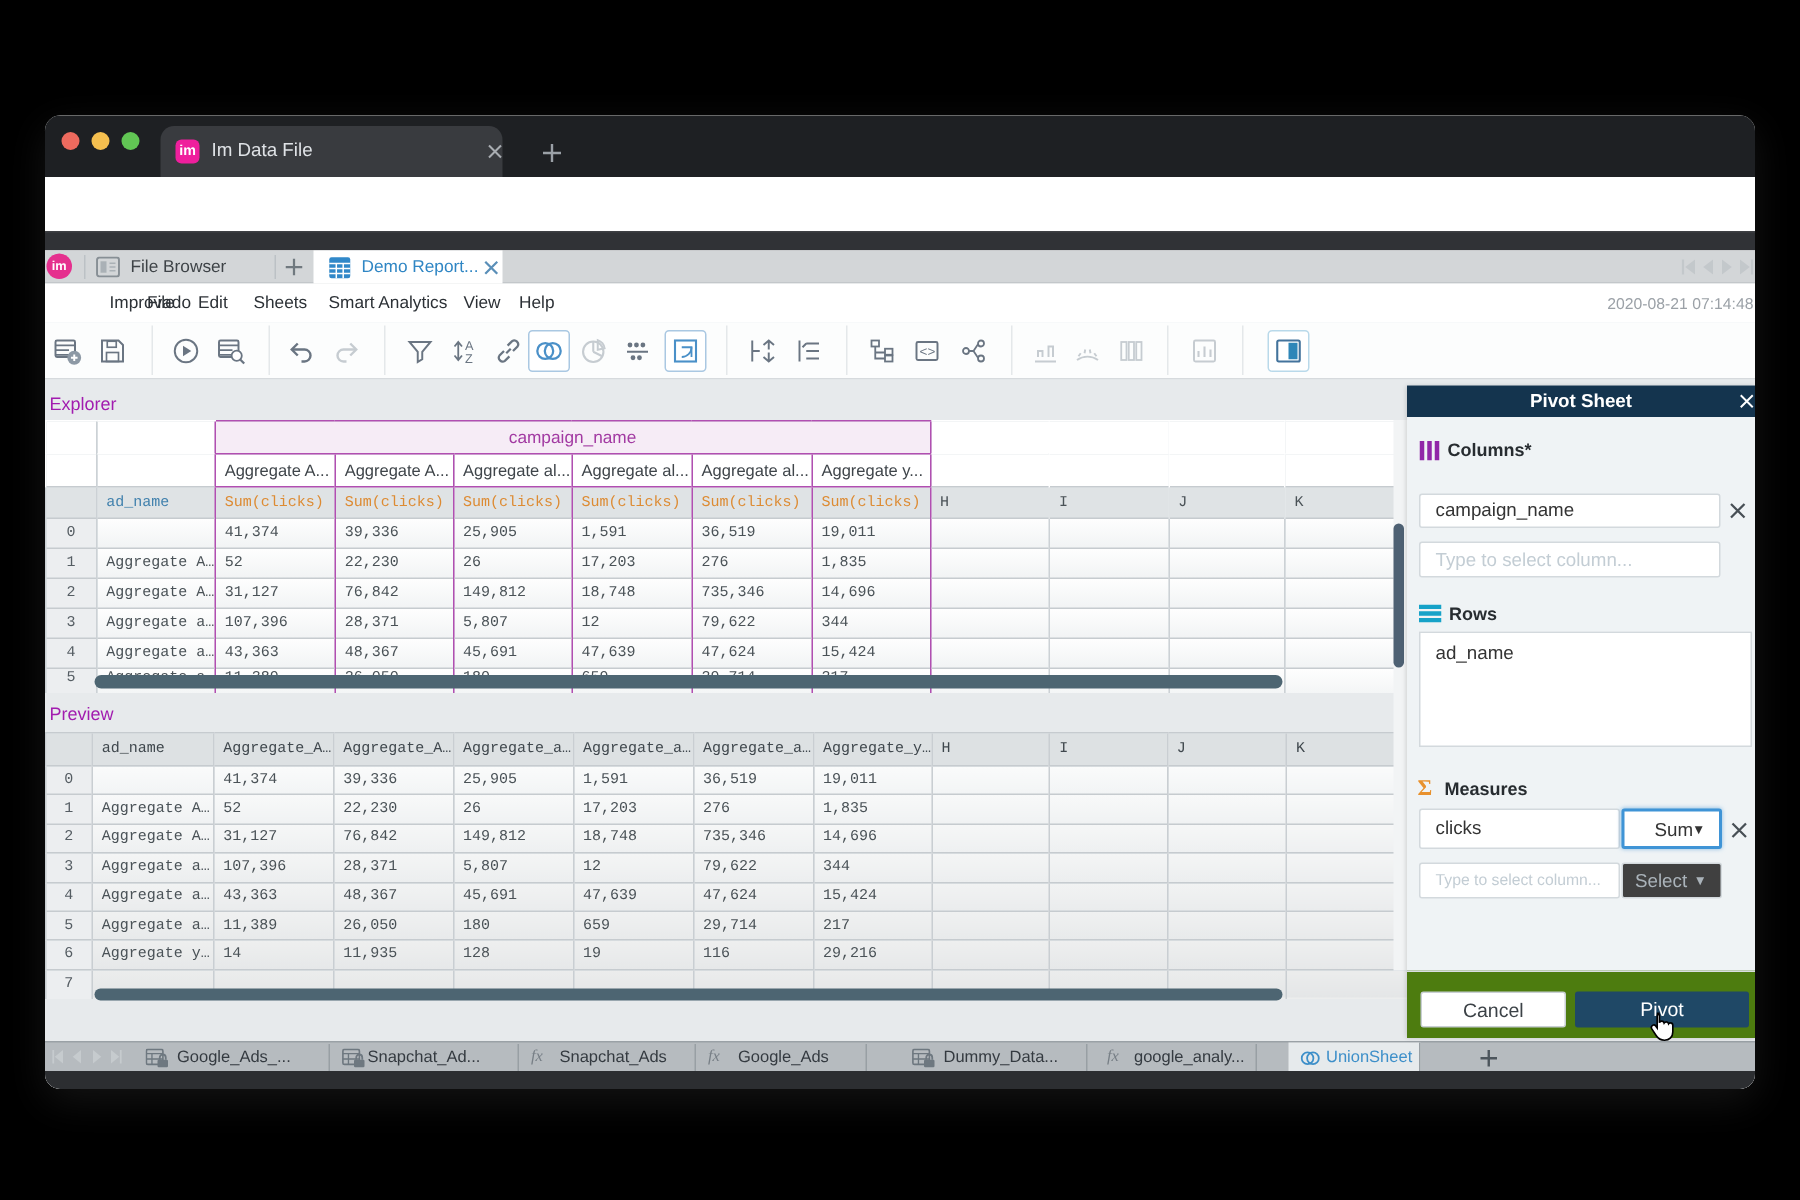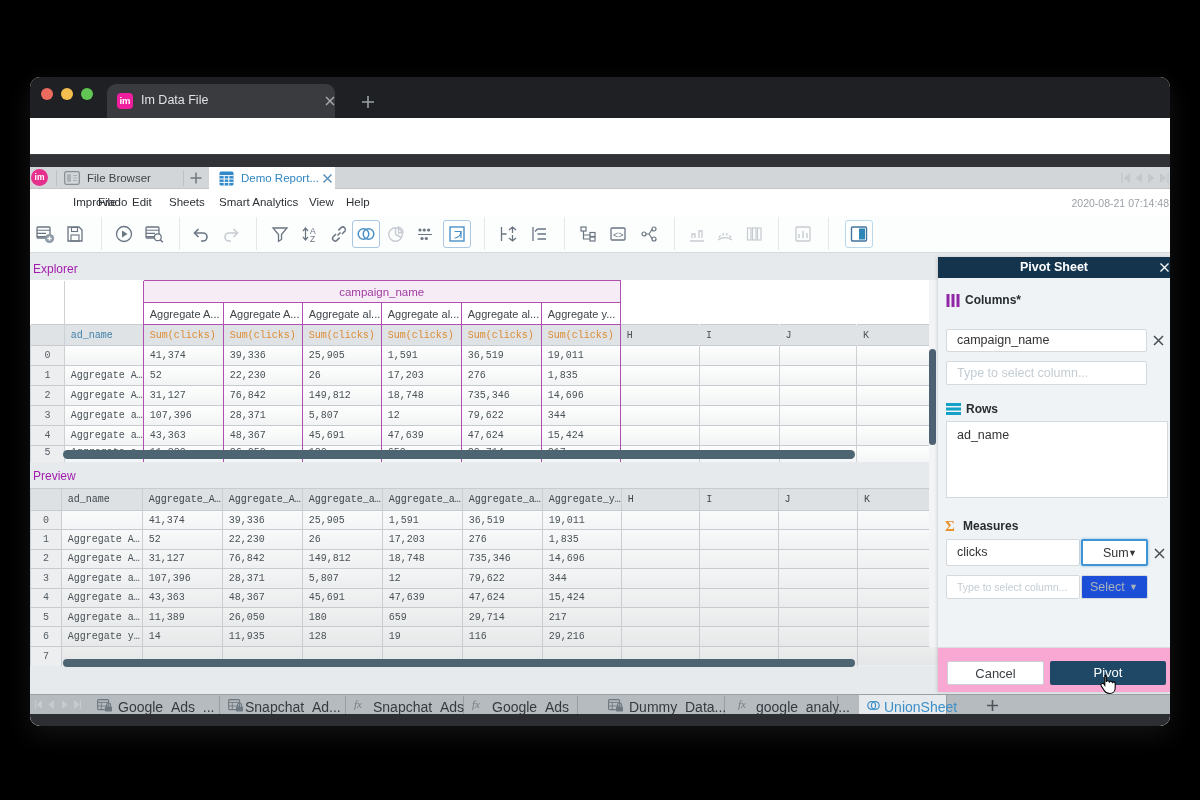--- a/index.html
+++ b/index.html
@@ -36,26 +36,26 @@
 .nbl{border-top:1px solid #fff !important;background:#fff;}
 .camp{background:#f6ecf6;color:#a23aa2;text-align:center;font-family:"Liberation Sans",sans-serif;font-size:11.5px;padding:0;}
 .agg{font-family:"Liberation Sans",sans-serif;font-size:11px;color:#3f454a;background:#fff;}
 .erow{background:linear-gradient(#fefefe,#f1f3f4);}
 .phed{background:#dde1e3;color:#3f474d;}
 #panel{position:absolute;left:908px;top:90px;width:232px;height:435px;background:#eff3f5;box-shadow:-1px 0 3px rgba(0,0,0,0.15);}
 #phead{position:absolute;left:0;top:0;width:232px;height:21px;background:#14344e;color:#fff;text-align:center;font-size:12.5px;font-weight:bold;line-height:21px;}
 .pinput{position:absolute;background:#fff;border:1px solid #d3d9dd;border-radius:2px;font-size:12.5px;color:#333;padding-left:10px;white-space:nowrap;overflow:hidden;}
 .ph{color:#c3cdd4;}
 .plabel{position:absolute;font-size:12px;font-weight:bold;color:#272c30;}
-#pfoot{position:absolute;left:0;top:390px;width:232px;height:45px;background:#f9a8d4;border-top:1px solid #d9dee1;}
+#pfoot{position:absolute;left:0;top:390px;width:232px;height:45px;background:#4d7c0f;border-top:1px solid #d9dee1;}
 .btn{position:absolute;top:13px;height:24px;border-radius:2px;font-size:13px;text-align:center;line-height:24px;}
 #ybar{position:absolute;left:0;top:501px;width:908px;height:26px;background:#dcbf90;font-size:11px;color:#2f3338;line-height:24px;}
 #sheetbar{position:absolute;left:0;top:527px;width:1140px;height:20px;background:#b6bbbf;border-top:1px solid #9aa1a6;font-size:11px;color:#343a40;}
 .stab{position:absolute;top:1px;height:19px;border-right:1px solid #989fa4;}
-.stxt{position:absolute;top:3.5px;font-size:14px;color:#343a40;}
+.stxt{position:absolute;top:3.5px;font-size:11px;color:#343a40;}
 #darkstrip{position:absolute;left:0;top:547px;width:1140px;height:12px;background:#2c2e31;}
 .hscroll{position:absolute;height:8px;border-radius:4px;background:#4d6572;}
 </style></head><body>
 <div id="win">
  <div id="titlebar">
   <div class="tl" style="left:11px;background:#ed6a5e;"></div>
   <div class="tl" style="left:31px;background:#f5bf4f;"></div>
   <div class="tl" style="left:51px;background:#61c654;"></div>
   <div id="tab">
     <div class="fav">im</div>
@@ -598,21 +598,21 @@
         <div class="plabel" style="left:28px;top:145px;">Rows</div>
         <div class="pinput" style="left:8px;top:164px;width:222px;height:77px;line-height:26px;border-radius:0;">ad_name</div>
         <div class="abs" style="left:7px;top:261px;font-size:15px;font-weight:bold;color:#e8912d;font-family:'Liberation Serif',serif;">Σ</div>
         <div class="plabel" style="left:25px;top:262px;">Measures</div>
         <div class="pinput" style="left:8px;top:282px;width:134px;height:27px;line-height:25px;">clicks</div>
         <div class="pinput" style="left:143px;top:282px;width:67px;height:27px;line-height:24px;border:2px solid #3f94d6;box-shadow:0 0 3px rgba(70,150,214,0.6);padding-left:20px;">Sum<span style="position:absolute;right:9px;top:0;color:#333;font-size:9px;">▼</span></div>
         <svg class="abs" style="left:215px;top:290px;" width="13" height="13" viewBox="0 0 13 13">
           <path d="M2 2 L11 11 M11 2 L2 11" stroke="#474f55" stroke-width="1.5"></path>
         </svg>
         <div class="pinput ph" style="left:8px;top:318px;width:134px;height:24px;line-height:22px;font-size:10.5px;">Type to select column...</div>
-        <div class="pinput ph" style="left:143px;top:318px;width:67px;height:24px;line-height:22px;background:#1d4ed8;color:#aab3ba;padding-left:8px;">Select<span style="position:absolute;right:9px;top:0;color:#aab3ba;font-size:9px;">▼</span></div>
+        <div class="pinput ph" style="left:143px;top:318px;width:67px;height:24px;line-height:22px;background:#404040;color:#aab3ba;padding-left:8px;">Select<span style="position:absolute;right:9px;top:0;color:#aab3ba;font-size:9px;">▼</span></div>
         <div id="pfoot">
           <div class="btn" style="left:9px;width:97px;background:#fff;border:1px solid #c9cfd4;color:#3c4247;">Cancel</div>
           <div class="btn" style="left:112px;width:116px;background:#1f4866;color:#fff;">Pivot</div>
         </div>
         <svg class="abs" style="left:161px;top:417px;" width="17" height="21" viewBox="0 0 17 21">
 <path d="M5.5 1.5 c1 0 1.8 .8 1.8 1.8 v4.5 c.2-.6 .9-1 1.5-1 .8 0 1.4 .5 1.6 1.2 .3-.5 .8-.8 1.4-.8 .8 0 1.4 .5 1.6 1.3 .3-.4 .7-.6 1.2-.6 .9 0 1.6 .7 1.6 1.6 v4.5 c0 3.2-2.2 5.5-5.5 5.5 -2.8 0-4.2-1-5.5-3 l-3-4.6 c-.5-.8-.3-1.8 .5-2.3 .7-.4 1.6-.3 2.1 .4 l1 1.3 v-8 c0-1 .7-1.8 1.7-1.8 z" fill="#fff" stroke="#000" stroke-width="1.1"></path>
         </svg>
       </div>
 </div>
   </div>

